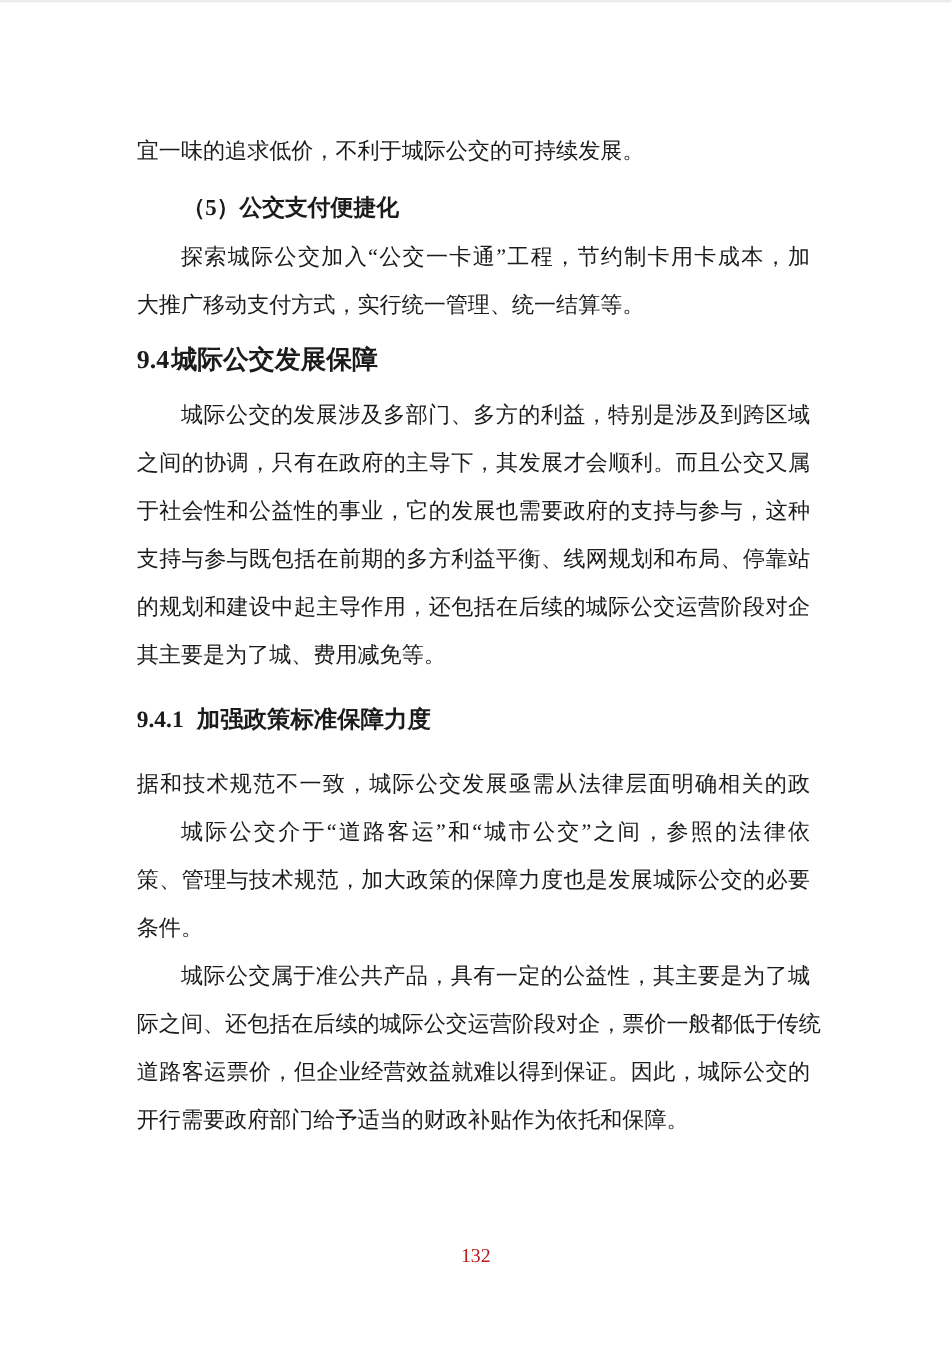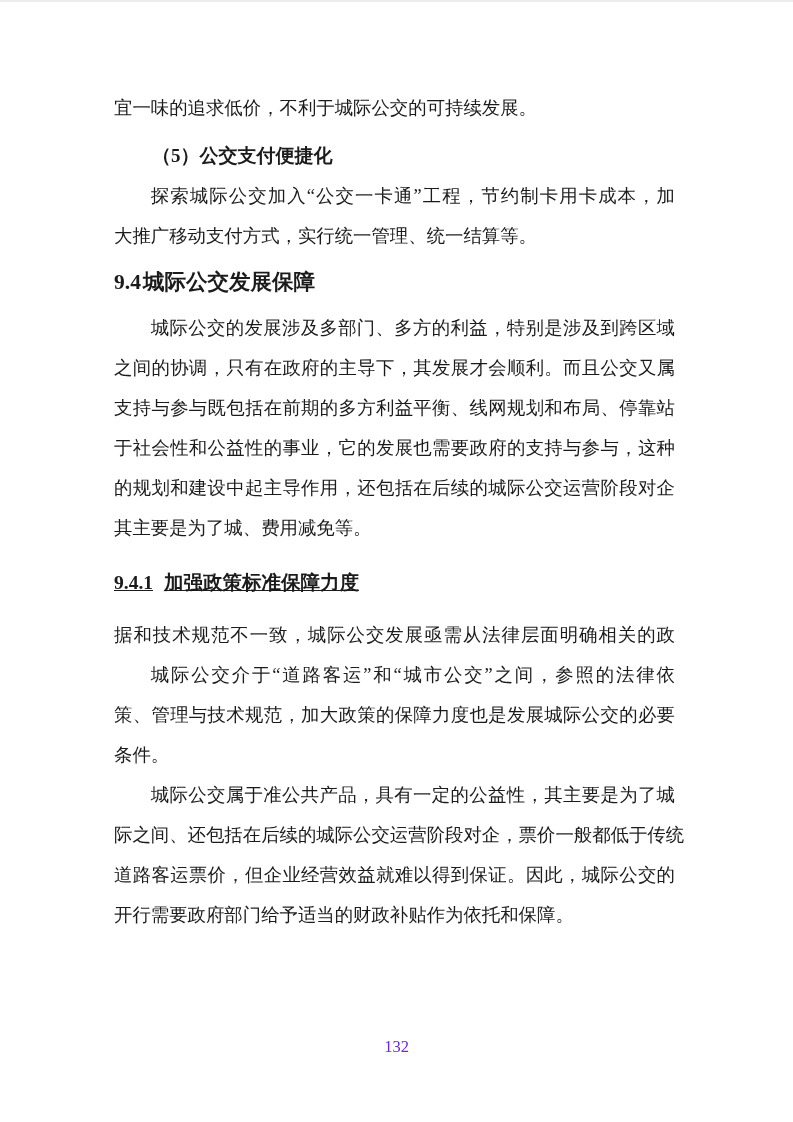--- a/index.html
+++ b/index.html
@@ -14,51 +14,50 @@
     width: 793px; height: 1122px;
     overflow: hidden;
     background: #ffffff;
   }
   .top-edge {
     position: absolute; top: 0; left: 0; right: 0;
     height: 2px; background: #ececec;
   }
   .content {
     position: absolute;
-    left: 114px; top: 88px; width: 561px;
+    left: 114px; top: 106px; width: 561px;
   }
   .ln {
     font-size: 18.4px;
     line-height: 40px;
     text-align: justify;
     text-align-last: justify;
     white-space: nowrap;
   }
   .ln.last { text-align-last: left; }
   .ind { text-indent: 2em; }
   .h1 {
     font-size: 21.5px; line-height: 40px; font-weight: 700;
     margin: 6px 0;
   }
   .h2 {
     font-size: 19.5px; line-height: 40px; font-weight: 700;
     margin: 15px 0 12px 0;
-    text-decoration: underline;
   }
   .h3 {
     font-size: 19px; line-height: 40px; font-weight: 700;
     text-indent: 2em; margin-top: 8px;
   }
   .num1 { margin-right: 2px; }
   .num2 { margin-right: 11px; }
   .pageno {
     position: absolute; left: 0; top: 1037px; width: 793px;
     text-align: center;
     font-size: 16.5px; line-height: 20px;
-    color: #6d28d9;
+    color: #b91c1c;
   }
 </style>
 </head>
 <body>
 
 <div class="page">
   <div class="top-edge"></div>
 
   <div class="content">
 
@@ -68,22 +67,22 @@
 
     <div class="ln ind">探索城际公交加入“公交一卡通”工程，节约制卡用卡成本，加</div>
     <div class="ln last">大推广移动支付方式，实行统一管理、统一结算等。</div>
 
     <div class="h1">
       <span class="num1">9.4</span><span>城际公交发展保障</span>
     </div>
 
     <div class="ln ind">城际公交的发展涉及多部门、多方的利益，特别是涉及到跨区域</div>
     <div class="ln">之间的协调，只有在政府的主导下，其发展才会顺利。而且公交又属</div>
+    <div class="ln">于社会性和公益性的事业，它的发展也需要政府的支持与参与，这种</div>
     <div class="ln">支持与参与既包括在前期的多方利益平衡、线网规划和布局、停靠站</div>
-    <div class="ln">于社会性和公益性的事业，它的发展也需要政府的支持与参与，这种</div>
     <div class="ln">的规划和建设中起主导作用，还包括在后续的城际公交运营阶段对企</div>
     <div class="ln last">其主要是为了城、费用减免等。</div>
 
     <div class="h2">
       <span class="num2">9.4.1</span><span>加强政策标准保障力度</span>
     </div>
 
     <div class="ln">据和技术规范不一致，城际公交发展亟需从法律层面明确相关的政</div>
     <div class="ln ind">城际公交介于“道路客运”和“城市公交”之间，参照的法律依</div>
     <div class="ln">策、管理与技术规范，加大政策的保障力度也是发展城际公交的必要</div>

